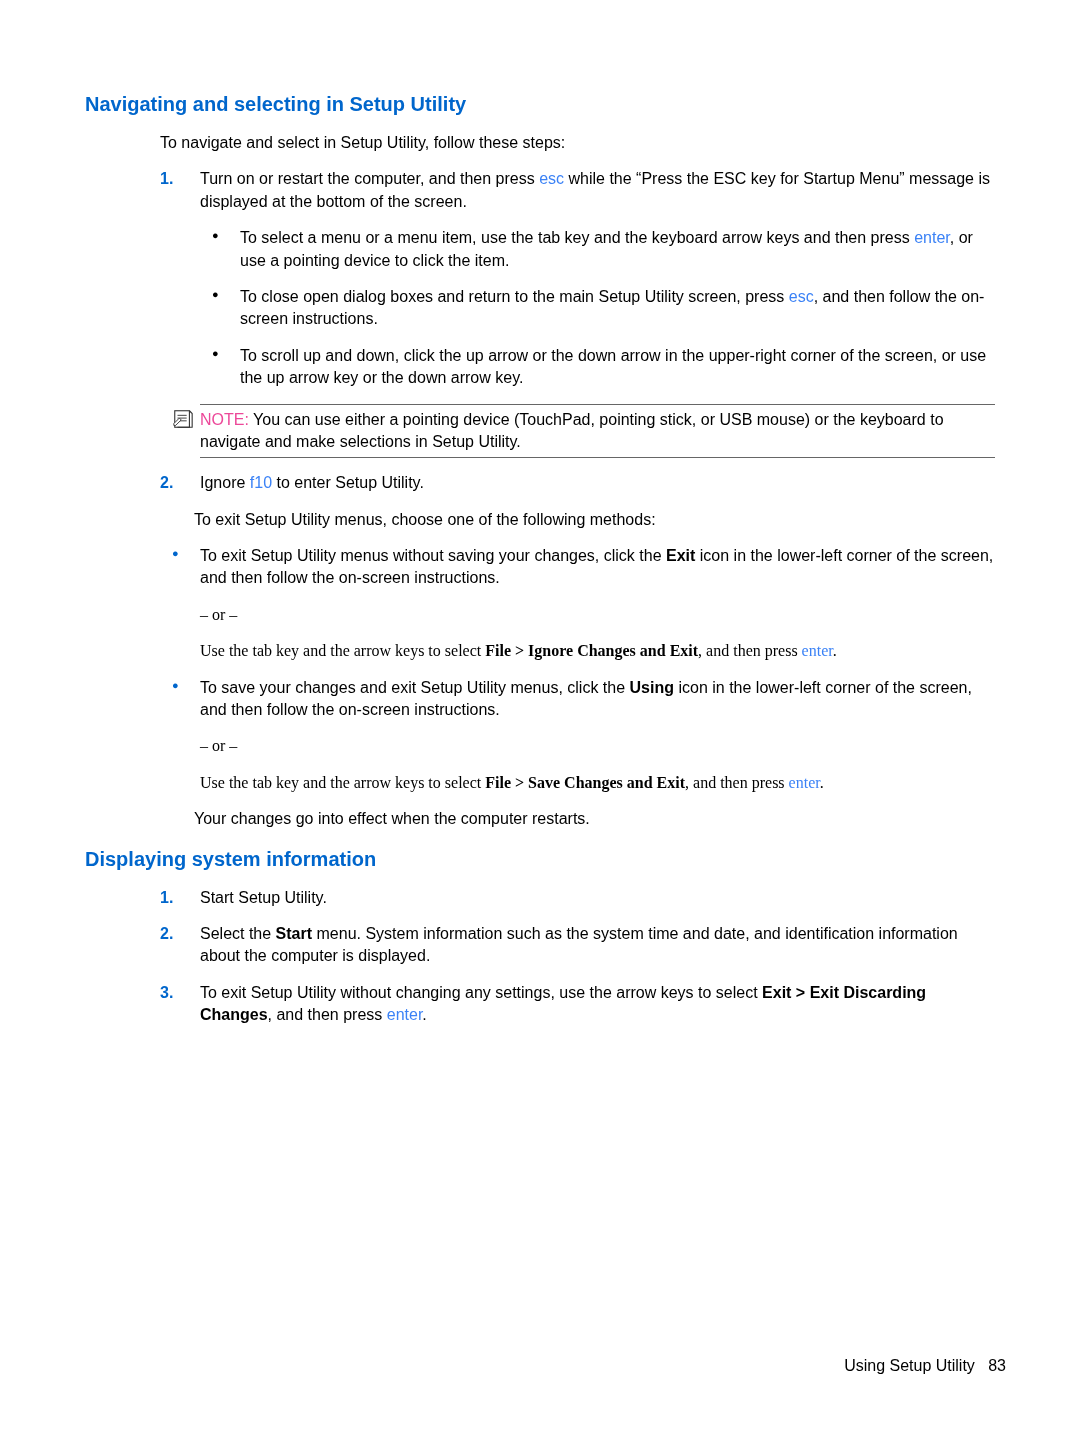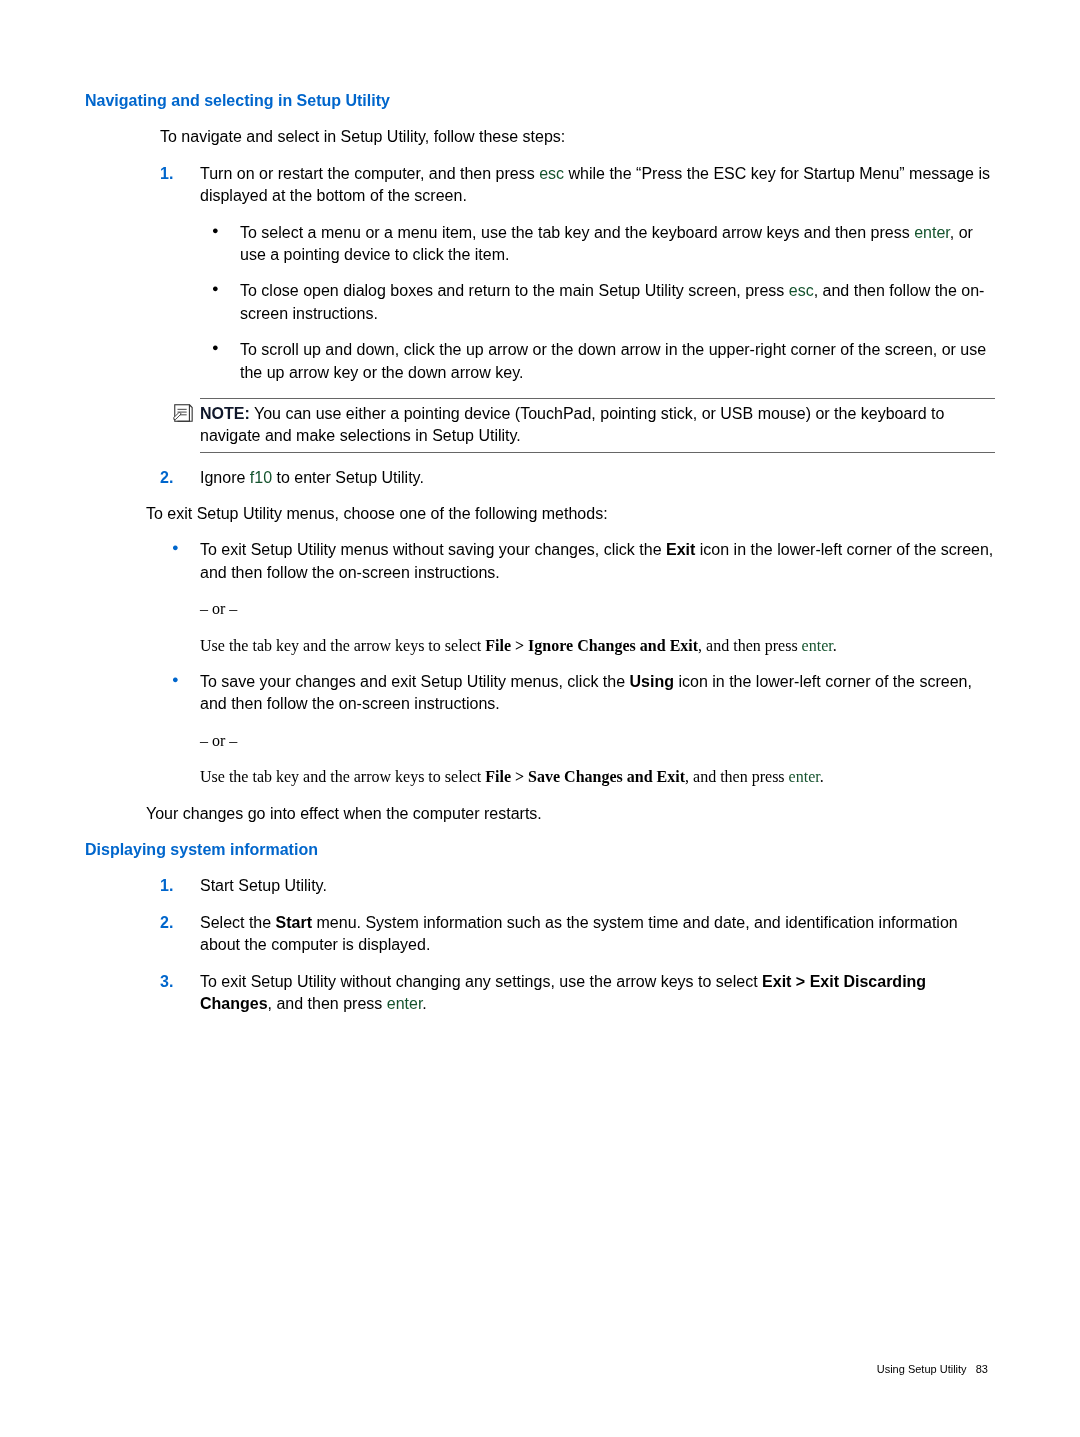--- a/index.html
+++ b/index.html
@@ -12,21 +12,21 @@
       width: 1080px;
       height: 1437px;
       padding: 90px 85px 60px 85px;
       color: #000;
       font-size: 16px;
       line-height: 1.4;
       position: relative;
     }
     h2 {
       color: #0066cc;
-      font-size: 16px;
+      font-size: 20px;
       font-weight: bold;
       margin-bottom: 14px;
     }
     .intro {
       margin-left: 75px;
       margin-bottom: 14px;
     }
     .numbered-list {
       list-style: none;
       margin-left: 75px;
@@ -85,40 +85,40 @@
       position: relative;
     }
     .note-icon {
       position: absolute;
       left: -28px;
       top: 3px;
       width: 22px;
       height: 22px;
     }
     .note-label {
-      color: #0f172a;
-      font-weight: bold;
+      color: #ec4899;
+      font-weight: normal;
     }
     .key {
-      color: #14532d;
+      color: #3b82f6;
     }
     .para-left {
-      margin-left: 61px;
+      margin-left: 109px;
       margin-bottom: 14px;
     }
     .sub-para {
       margin-top: 14px;
       margin-bottom: 0;
       font-family: Liberation Serif, serif;
     }
     .footer {
       position: absolute;
       bottom: 60px;
-      right: 92px;
-      font-size: 11px;
+      right: 74px;
+      font-size: 16px;
     }
     b {
       font-weight: bold;
     }
   </style>
 </head>
 <body>
 
 <h2>Navigating and selecting in Setup Utility</h2>
 

